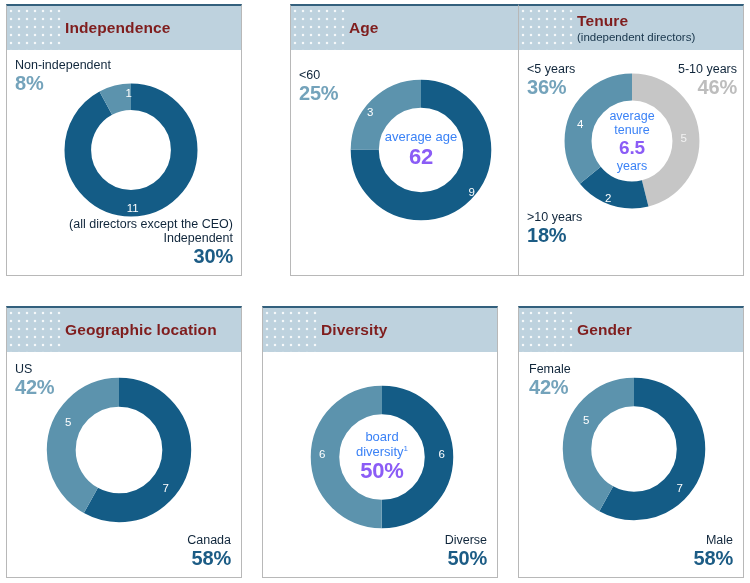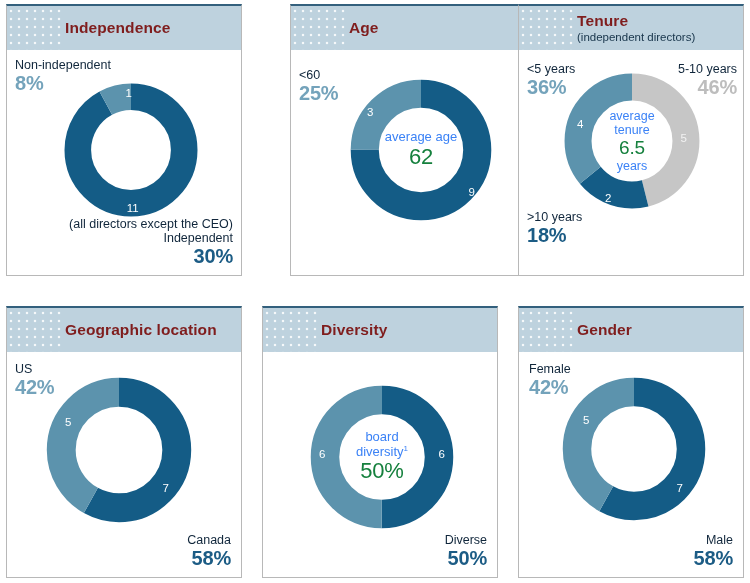--- a/index.html
+++ b/index.html
@@ -67,21 +67,21 @@
   .donut{position:relative;width:100%;height:100%;}
   .donut svg{display:block;width:100%;height:100%;}
   .donut-center{
     position:absolute;left:0;top:0;right:0;bottom:0;
     display:flex;flex-direction:column;
     align-items:center;justify-content:center;
     text-align:center;line-height:1.12;
   }
   .ctr-line{font-size:13px;color:#3b82f6;}
   .ctr-line.small{font-size:12.5px;}
-  .ctr-big{font-size:22px;font-weight:normal;color:#15803d;letter-spacing:-.2px;}
+  .ctr-big{font-size:22px;font-weight:bold;color:#8b5cf6;letter-spacing:-.2px;}
   .ctr-big.sm{font-size:19px;}
   .sup{font-size:8px;vertical-align:super;}
 
   
   .seg-num{
     position:absolute;
     font-size:11.5px;
     color:#ffffff;
     font-weight:normal;
   }

